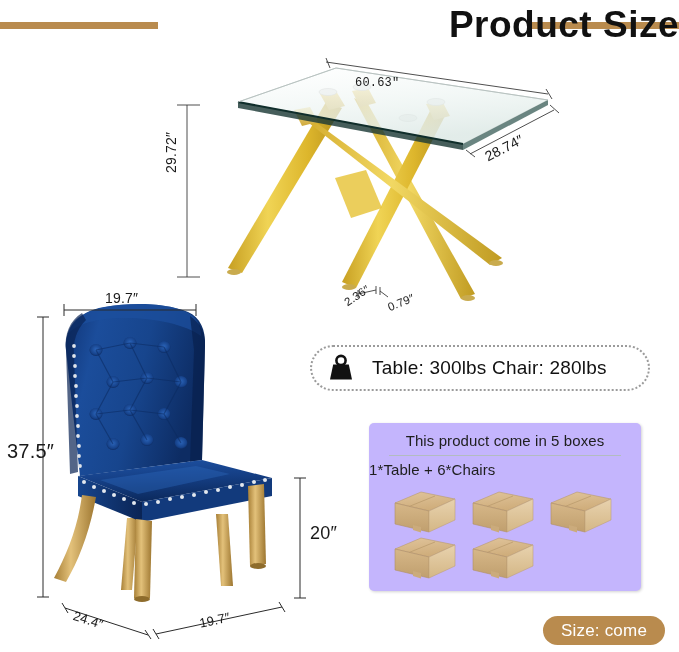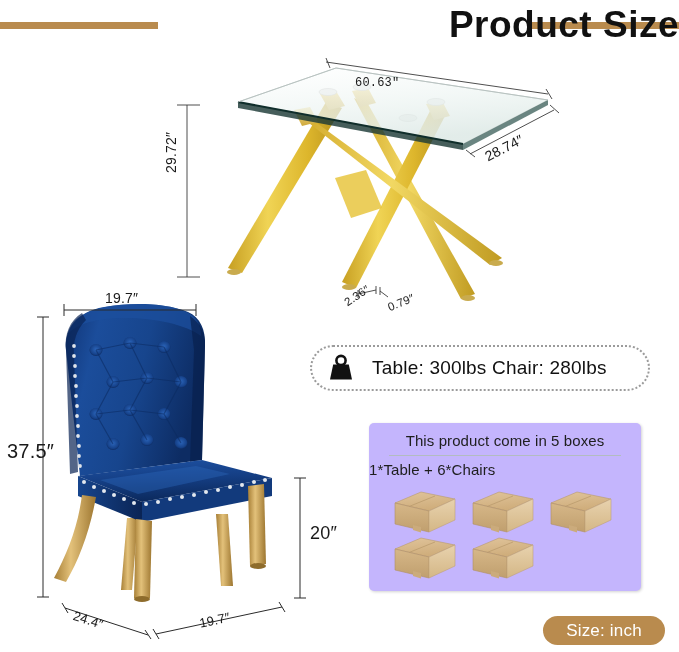--- a/index.html
+++ b/index.html
@@ -497,15 +497,15 @@
       <svg class="cbox" style="left:82px; top:46px;" viewBox="0 0 68 46">
         <path d="M4,14 L30,3 L64,10 L38,22 Z" fill="url(#bxTop)" stroke="#b99b6c" stroke-width="0.6"></path>
         <path d="M4,14 L38,22 L38,43 L4,35 Z" fill="url(#bxL)" stroke="#b09067" stroke-width="0.6"></path>
         <path d="M38,22 L64,10 L64,31 L38,43 Z" fill="url(#bxR)" stroke="#bfa179" stroke-width="0.6"></path>
         <path d="M18,17.5 L44,7" stroke="#bb9c6d" stroke-width="0.8" fill="none"></path>
         <path d="M22,41 L30,43.5 L30,38 L22,36 Z" fill="#cbab7c"></path>
       </svg>
     </div>
   </div>
 
-  <div class="size-badge">Size: inch</div>
+  <div class="size-badge">Size: come</div>
 
 </div>
 
 </body></html>

